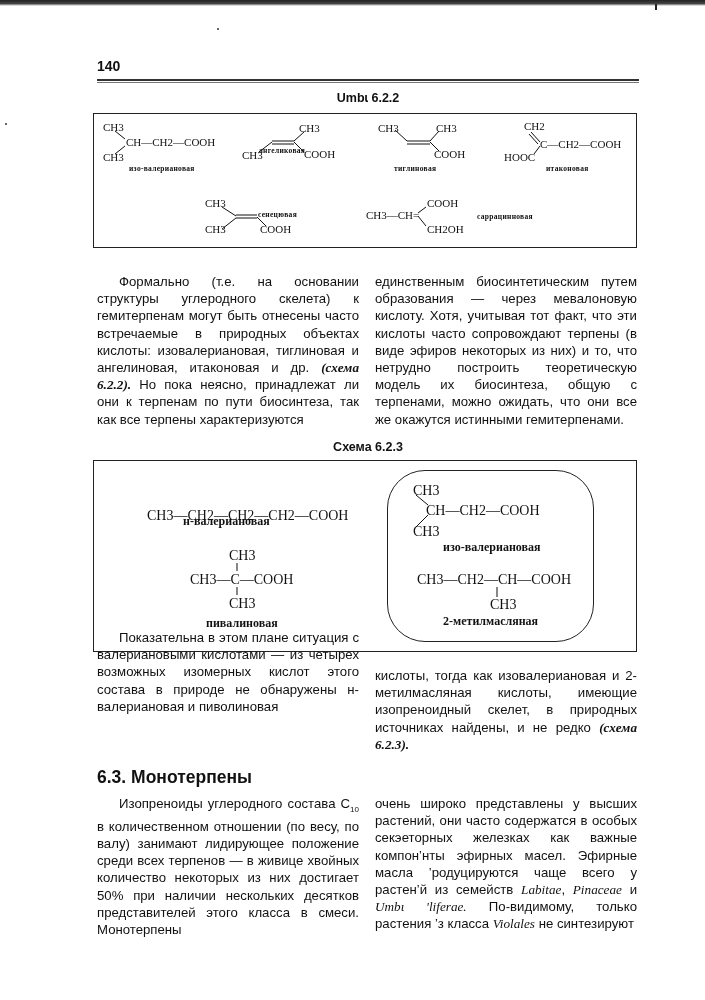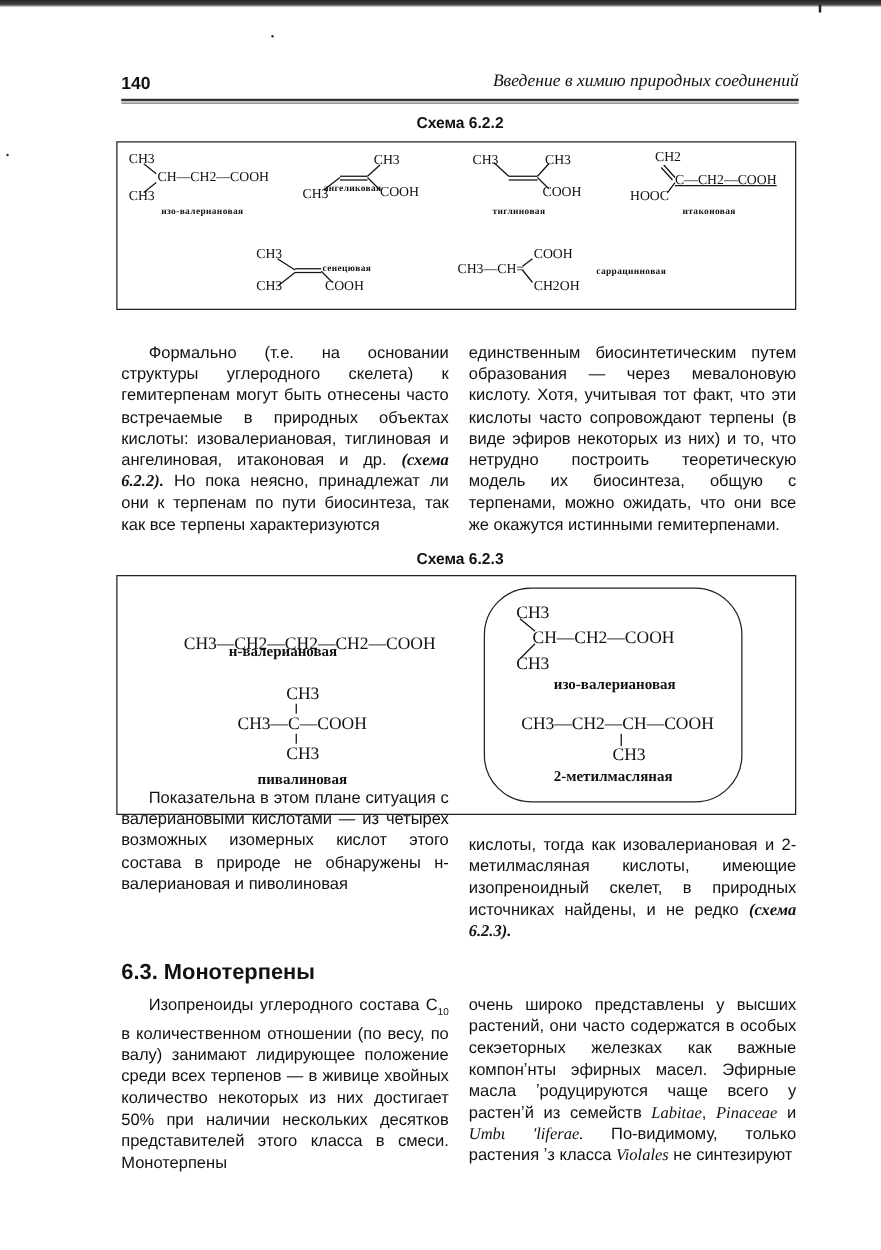--- a/index.html
+++ b/index.html
@@ -30,26 +30,25 @@
 </head>
 <body>
 
 <div class="topbar"></div>
 <div class="topbar-mark"></div>
 <div class="dot" style="left:217px;top:28px;"></div>
 <div class="dot" style="left:5px;top:123px;"></div>
 
 <div class="header">
   <span class="page-num">140</span>
-  <span class="running-title">Введение в химию природных соединений</span>
 </div>
 <div class="header-rule"></div>
 <div class="header-rule2"></div>
 
-<div class="scheme-title" style="left:97px;top:91px;width:542px;">Схема 6.2.2</div>
+<div class="scheme-title" style="left:97px;top:91px;width:542px;">Umbɩ 6.2.2</div>
 <div class="box" style="left:93px;top:113px;width:544px;height:135px;">
   <svg class="bonds" width="544" height="135">
     <g stroke="#111" stroke-width="1" fill="none">
 
       <line x1="21" y1="17" x2="31" y2="25"></line>
         <line x1="21" y1="40" x2="31" y2="32"></line>
 
       <line x1="165" y1="38" x2="178" y2="28"></line>
         <line x1="178" y1="27" x2="200" y2="27"></line>
         <line x1="178" y1="30" x2="200" y2="30"></line>
@@ -85,21 +84,21 @@
   <span class="chem" style="left:148px;top:36px;">CH3</span>
   <span class="chem" style="left:210px;top:35px;">COOH</span>
   <span class="lbl" style="left:165px;top:32px;">ангеликовая</span>
 
   <span class="chem" style="left:284px;top:9px;">CH3</span>
   <span class="chem" style="left:342px;top:9px;">CH3</span>
   <span class="chem" style="left:340px;top:35px;">COOH</span>
   <span class="lbl" style="left:300px;top:50px;">тиглиновая</span>
 
   <span class="chem" style="left:430px;top:7px;">CH2</span>
-  <span class="chem" style="left:446px;top:25px;text-decoration:underline;">C—CH2—COOH</span>
+  <span class="chem" style="left:446px;top:25px;">C—CH2—COOH</span>
   <span class="chem" style="left:410px;top:38px;">HOOC</span>
   <span class="lbl" style="left:452px;top:50px;">итаконовая</span>
 
   <span class="chem" style="left:111px;top:84px;">CH3</span>
   <span class="chem" style="left:111px;top:110px;">CH3</span>
   <span class="chem" style="left:166px;top:110px;">COOH</span>
   <span class="lbl" style="left:164px;top:96px;">сенецювая</span>
 
   <span class="chem" style="left:272px;top:96px;">CH3—CH=</span>
   <span class="chem" style="left:333px;top:84px;">COOH</span>

